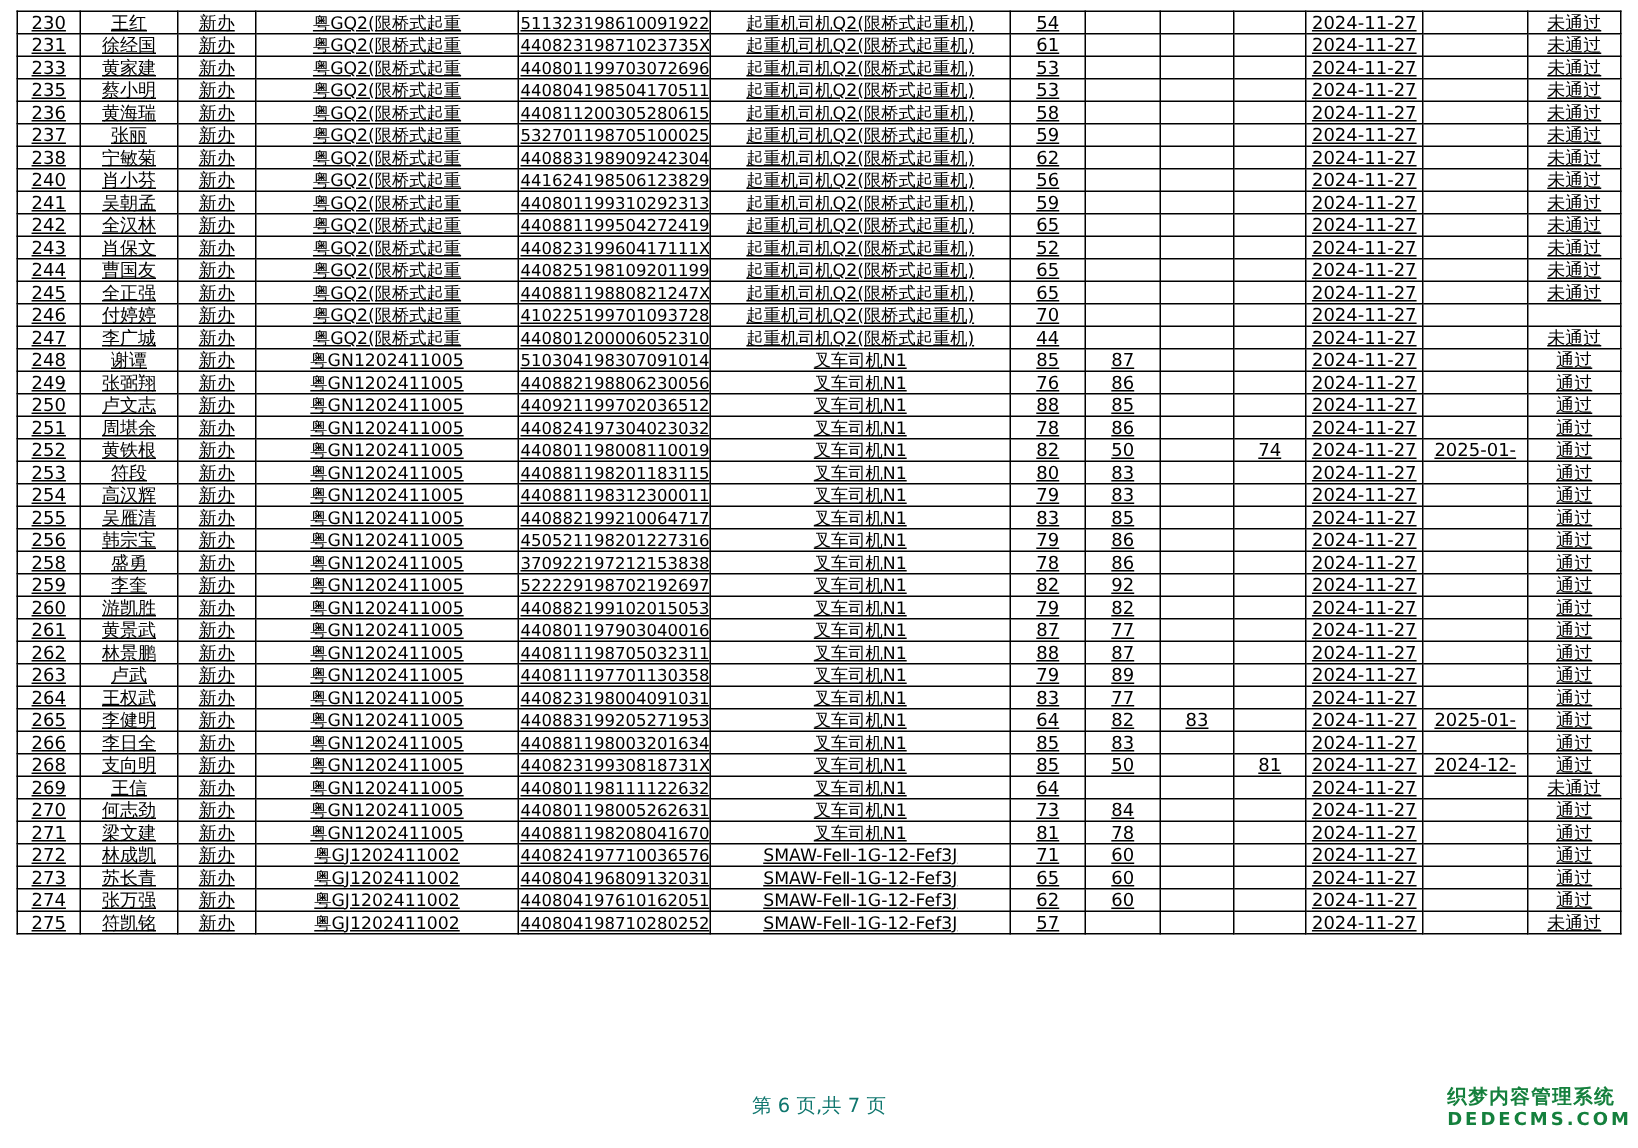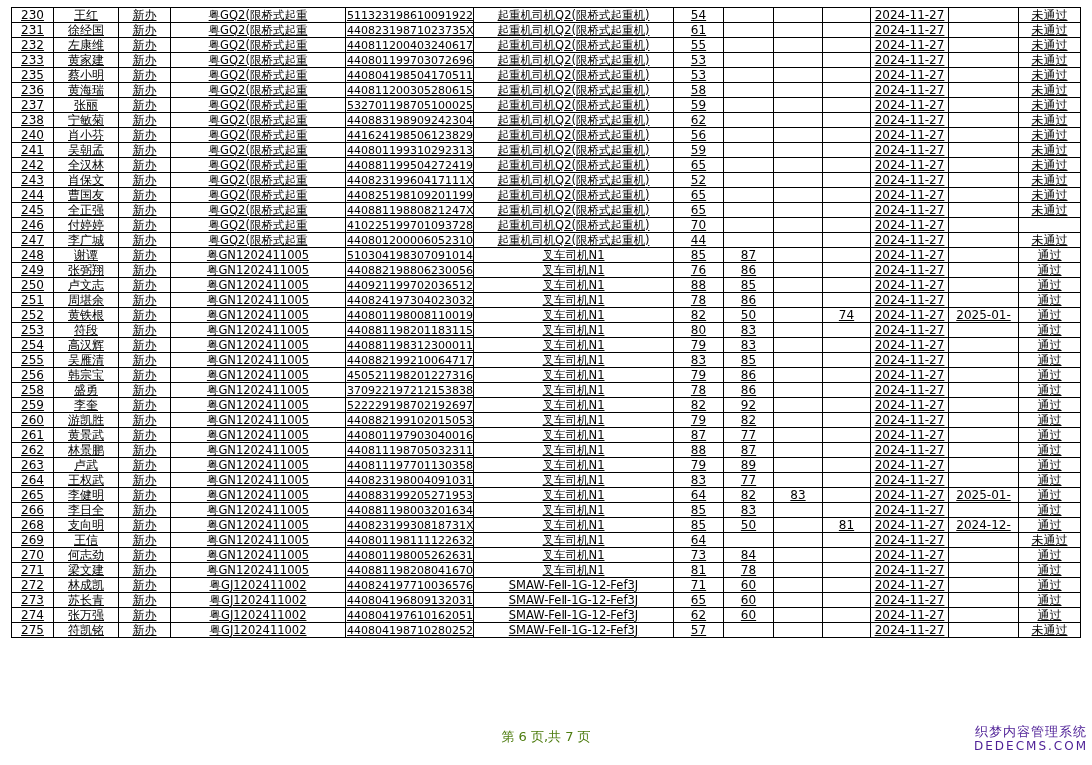--- a/index.html
+++ b/index.html
@@ -20,25 +20,25 @@
     vertical-align:middle;
     white-space:nowrap;
     overflow:hidden;
     text-decoration:underline;
   }
   table.report td.c-id{font-size:11px;letter-spacing:0;}
   table.report td.c-subject{font-size:11.5px;}
   table.report td.c-project{font-size:11.5px;}
   .footer{
     position:absolute;left:0;top:728px;width:100%;
-    text-align:center;font-size:13px;color:#4d7c0f;
+    text-align:center;font-size:13px;color:#0f766e;
   }
   .watermark{
     position:absolute;right:4px;top:724px;
-    text-align:center;color:#4c1d95;font-weight:normal;line-height:15px;
+    text-align:left;color:#15803d;font-weight:bold;line-height:15px;
   }
   .watermark .wm-cn{font-size:13px;letter-spacing:1px;}
   .watermark .wm-en{font-size:12px;letter-spacing:2px;}
 </style>
 </head>
 <body>
 
 <table class="report">
   <colgroup>
     <col style="width:42px">
@@ -80,35 +80,20 @@
     <td class="c-subject">起重机司机Q2(限桥式起重机)</td>
     <td class="c-s1">61</td>
     <td class="c-s2"></td>
     <td class="c-s3"></td>
     <td class="c-s4"></td>
     <td class="c-d1">2024-11-27</td>
     <td class="c-d2"></td>
     <td class="c-result">未通过</td>
   </tr>
       <tr>
-    <td class="c-no">232</td>
-    <td class="c-name">左康维</td>
-    <td class="c-type">新办</td>
-    <td class="c-project">粤GQ2(限桥式起重</td>
-    <td class="c-id">440811200403240617</td>
-    <td class="c-subject">起重机司机Q2(限桥式起重机)</td>
-    <td class="c-s1">55</td>
-    <td class="c-s2"></td>
-    <td class="c-s3"></td>
-    <td class="c-s4"></td>
-    <td class="c-d1">2024-11-27</td>
-    <td class="c-d2"></td>
-    <td class="c-result">未通过</td>
-  </tr>
-      <tr>
     <td class="c-no">233</td>
     <td class="c-name">黄家建</td>
     <td class="c-type">新办</td>
     <td class="c-project">粤GQ2(限桥式起重</td>
     <td class="c-id">440801199703072696</td>
     <td class="c-subject">起重机司机Q2(限桥式起重机)</td>
     <td class="c-s1">53</td>
     <td class="c-s2"></td>
     <td class="c-s3"></td>
     <td class="c-s4"></td>

